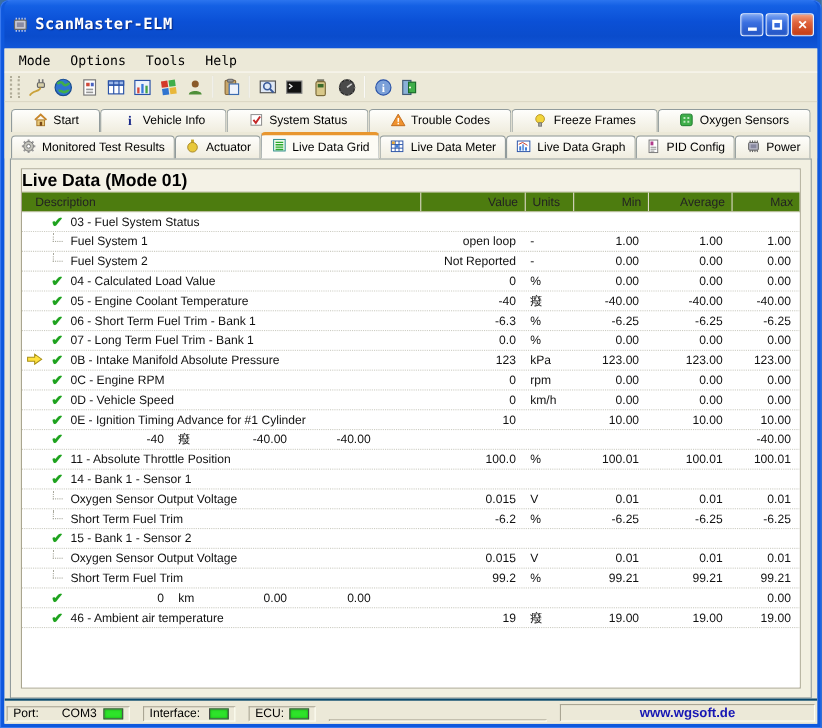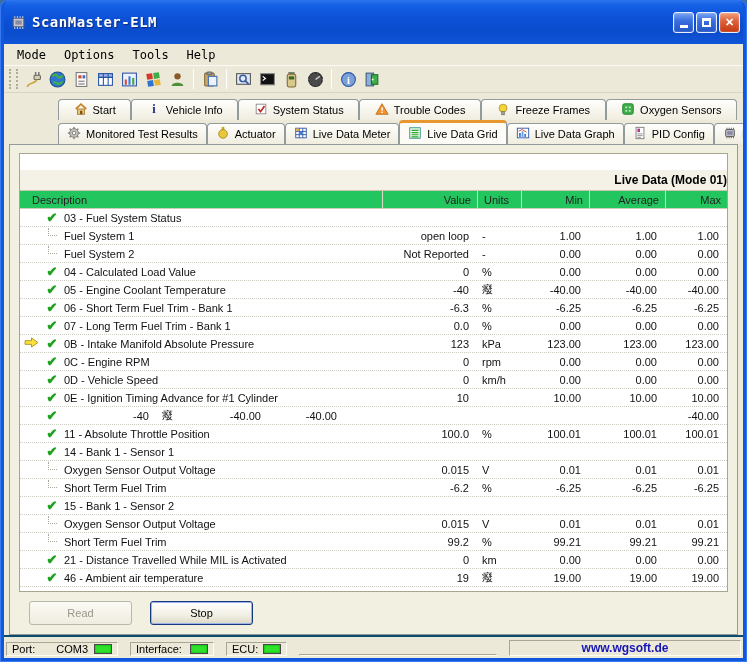--- a/index.html
+++ b/index.html
@@ -24,35 +24,35 @@
   .menubar{height:21px;display:flex;align-items:center;padding-left:4px;
     font-family:"DejaVu Sans Mono",monospace;font-size:12px;background:#ece9d8;}
   .menu-item{padding:2px 9px;cursor:default;}
   .toolbar{height:28px;display:flex;align-items:center;background:#ece9d8;
     border-top:1px solid #fbfaf4;border-bottom:1px solid #d8d4c0;padding-left:3px;}
   .grip{width:3px;height:20px;border-left:2px dotted #b0ac98;margin:0 2px;}
   .tbtn{width:24px;height:24px;display:flex;align-items:center;justify-content:center;border-radius:2px;}
   .tbtn svg{width:17px;height:17px;}
   .tsep{width:1px;height:20px;background:#c4c0ac;border-right:1px solid #fff;margin:0 4px;}
   
-  .tabstrip{padding:6px 6px 0;background:#ece9d8;margin-left:48px;}
+  .tabstrip{padding:6px 6px 0;background:#ece9d8;}
   .tabrow{display:flex;align-items:flex-end;}
   .tab{height:21px;flex:1 1 auto;display:flex;align-items:center;justify-content:center;gap:5px;
     padding:0 8px;border:1px solid #919b9c;border-bottom:none;border-radius:4px 4px 0 0;
     background:linear-gradient(#fefefc,#f0eddf);font-size:11px;white-space:nowrap;position:relative;}
   .tab svg{width:14px;height:14px;flex:0 0 auto;}
   .tab.active{background:#fcfbf5;border-top:3px solid #e8962e;height:24px;z-index:3;
     border-radius:4px 4px 0 0;font-weight:normal;}
   
   .panel{flex:1;margin:0 5px;border:1px solid #919b9c;background:#f2f0e1;
     padding:8px 9px;display:flex;flex-direction:column;overflow:hidden;}
   .grid{flex:1;border:1px solid #a9a58f;background:#fff;display:flex;flex-direction:column;overflow:hidden;}
-  .grid-title{height:21px;line-height:21px;text-align:right;font-weight:bold;font-size:12px;
-    background:#f4f2e6;border-bottom:1px solid #c9c5b0;margin-top:16px;}
-  .grid-head{display:flex;height:18px;align-items:center;background:#22c55e;
+  .grid-title{height:21px;line-height:21px;text-align:left;font-weight:bold;font-size:16px;
+    background:#f4f2e6;border-bottom:1px solid #c9c5b0;}
+  .grid-head{display:flex;height:18px;align-items:center;background:#4d7c0f;
     border-bottom:1px solid #cfccba;font-size:11px;color:#222;}
   .gh{height:100%;display:flex;align-items:center;padding:0 6px;}
   .gh+.gh{border-left:1px solid #dcd9c6;}
   .gh-desc{flex:0 0 362px;padding-left:12px;}
   .gh-val{flex:0 0 95px;justify-content:flex-end;padding-left:19px;}
   .gh-units{flex:0 0 44px;}
   .gh-min{flex:0 0 68px;justify-content:flex-end;}
   .gh-avg{flex:0 0 76px;justify-content:flex-end;}
   .gh-max{flex:1;justify-content:flex-end;}
   .grid-body{flex:1;background:#fff;overflow:hidden;}
@@ -287,35 +287,35 @@
               </svg></span>
             <span>Monitored Test Results</span>
           </div>
           <div class="tab">
             <span><svg viewBox="0 0 16 16">
                 <rect x="6.5" y="1" width="3" height="4" fill="#c8a82a"></rect>
                 <circle cx="8" cy="9" r="5" fill="#e8c83a" stroke="#a8882a"></circle>
               </svg></span>
             <span>Actuator</span>
           </div>
+          <div class="tab active">
+            <span><svg viewBox="0 0 16 16">
+                <rect x="2" y="2" width="12" height="12" fill="#eafaea" stroke="#2a8a8a"></rect>
+                <path d="M4 5h8M4 7.5h8M4 10h8M4 12.5h8" stroke="#2aa82a" stroke-width="1.4" fill="none"></path>
+              </svg></span>
+            <span>Live Data Grid</span>
+          </div>
           <div class="tab">
             <span><svg viewBox="0 0 16 16">
                 <rect x="2" y="2.5" width="12" height="11" fill="#fff" stroke="#2a53a8"></rect>
                 <path d="M2 6.2h12M2 9.9h12M6 2.5v11M10 2.5v11" stroke="#2a53a8" fill="none"></path>
                 <rect x="2.6" y="3" width="3" height="2.8" fill="#e8a83a"></rect>
                 <rect x="6.5" y="6.7" width="3" height="2.8" fill="#3a7ad8"></rect>
               </svg></span>
             <span>Live Data Meter</span>
-          </div>
-          <div class="tab active">
-            <span><svg viewBox="0 0 16 16">
-                <rect x="2" y="2" width="12" height="12" fill="#eafaea" stroke="#2a8a8a"></rect>
-                <path d="M4 5h8M4 7.5h8M4 10h8M4 12.5h8" stroke="#2aa82a" stroke-width="1.4" fill="none"></path>
-              </svg></span>
-            <span>Live Data Grid</span>
           </div>
           <div class="tab">
             <span><svg viewBox="0 0 16 16">
                 <rect x="1.5" y="2.5" width="13" height="11" fill="#fff" stroke="#2a53a8"></rect>
                 <rect x="3.5" y="8" width="2" height="4.5" fill="#3a7ad8"></rect>
                 <rect x="6.5" y="6" width="2" height="6.5" fill="#6a9ae0"></rect>
                 <rect x="9.5" y="9" width="2" height="3.5" fill="#3a7ad8"></rect>
                 <path d="M3 6l4-2 5 3" stroke="#c43a2a" fill="none"></path>
               </svg></span>
             <span>Live Data Graph</span>
@@ -582,44 +582,39 @@
               <div class="c-units">%</div>
               <div class="c-min">99.21</div>
               <div class="c-avg">99.21</div>
               <div class="c-max">99.21</div>
             </div>
             <div class="row">
               <div class="c-gut"></div>
               <div class="c-chk">
                 <span class="check-mark">✔</span>
               </div>
-              <div class="c-desc">21 - Distance Travelled While MIL is Activated</div>
               <div class="c-val">0</div>
               <div class="c-units">km</div>
               <div class="c-min">0.00</div>
               <div class="c-avg">0.00</div>
               <div class="c-max">0.00</div>
             </div>
             <div class="row">
               <div class="c-gut"></div>
               <div class="c-chk">
                 <span class="check-mark">✔</span>
               </div>
               <div class="c-desc">46 - Ambient air temperature</div>
               <div class="c-val">19</div>
               <div class="c-units">癈</div>
               <div class="c-min">19.00</div>
               <div class="c-avg">19.00</div>
               <div class="c-max">19.00</div>
             </div>
           </div>
-      </div>
-      <div class="button-row">
-        <button class="btn disabled">Read</button>
-        <button class="btn default">Stop</button>
       </div>
     </div>
 
     <div class="statusbar">
       <div class="sp sp-port">
         <span>Port:</span>
         <span style="margin-left:auto">COM3</span>
         <span class="led noauto"></span>
       </div>
       <div class="sp sp-iface">

